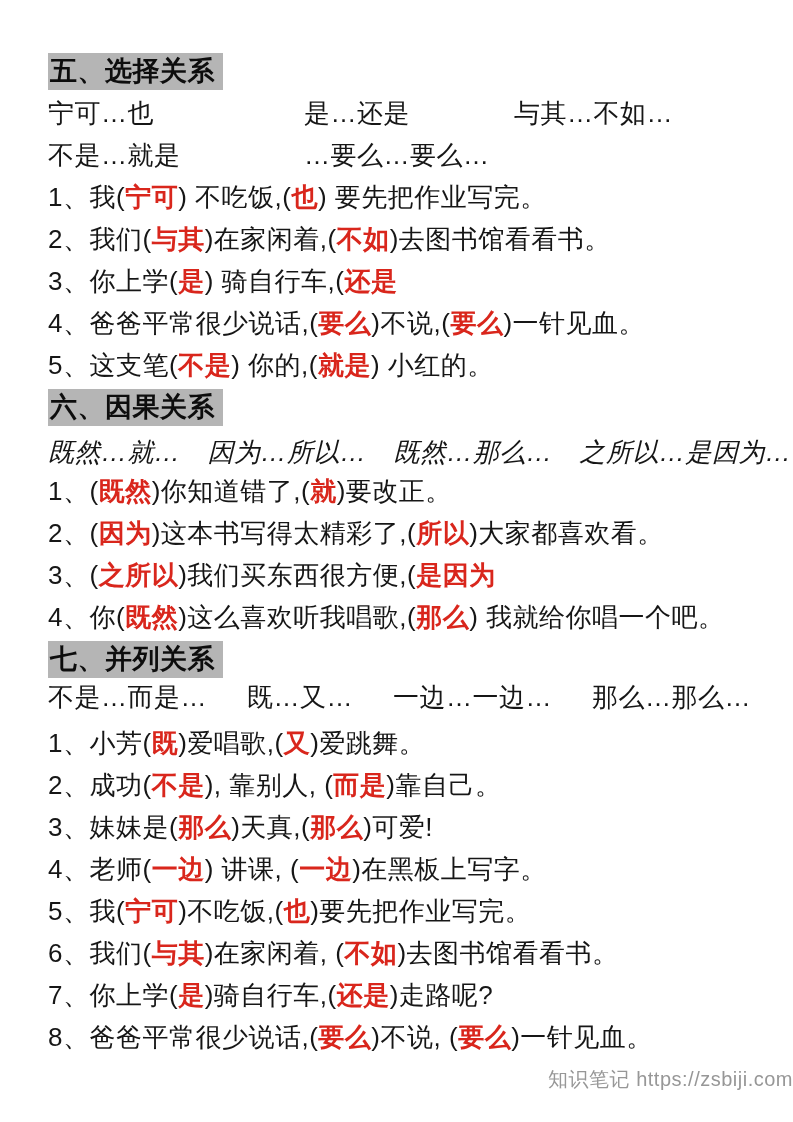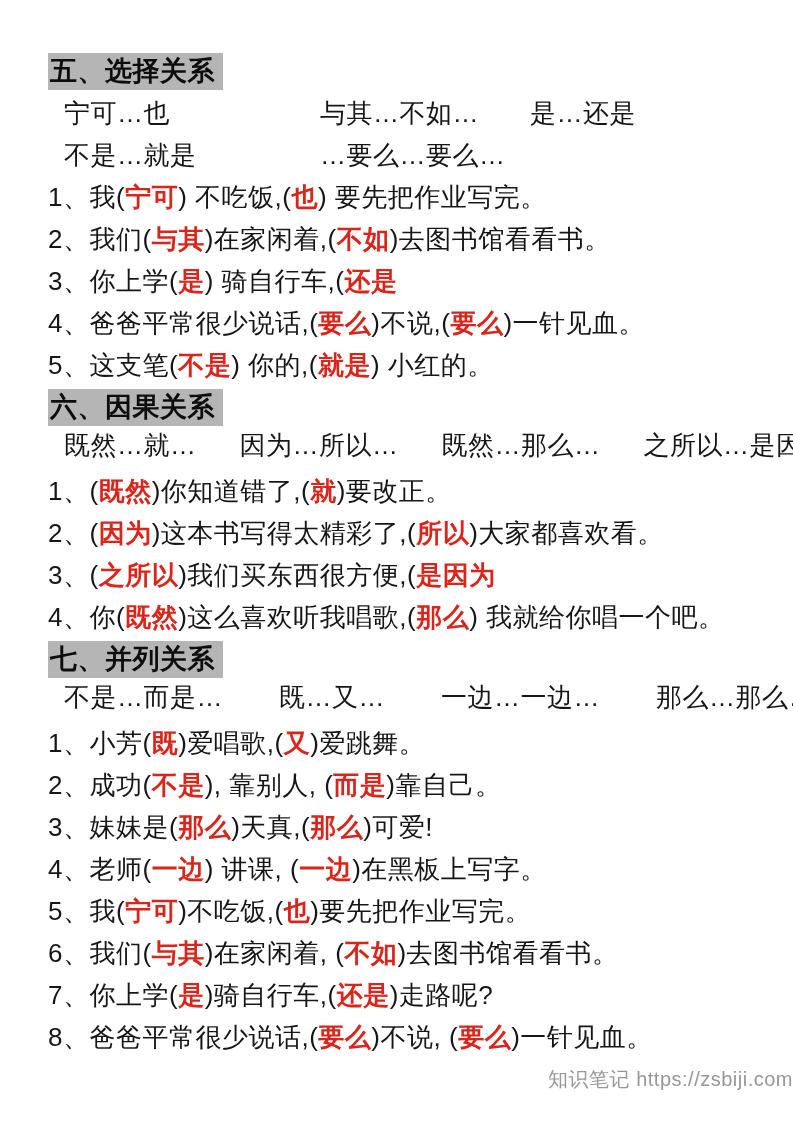--- a/index.html
+++ b/index.html
@@ -29,23 +29,23 @@
     display: inline-block;
     font-size: 27px;
     font-weight: bold;
     background: #b5b5b5;
     color: #0d0d0d;
     padding: 2px 8px 3px 2px;
     line-height: 32px;
   }
   
   .conn-grid3 { display: grid; grid-template-columns: 256px 210px 1fr; align-items: center; }
-  .conn-flex28 { display: flex; gap: 27px; align-items: flex-start; }
+  .conn-flex28 { display: flex; gap: 27px; align-items: flex-end; font-style: italic; }
   .conn-flex38 { display: flex; gap: 40px; align-items: flex-start; }
-  .conn-item { font-size: 26px; color: #161616; margin-left: 16px; }
+  .conn-item { font-size: 26px; color: #161616; }
   .sentence { font-size: 26px; }
   .red {
     color: #d9261c;
     font-weight: bold;
   }
   .footer {
     position: absolute;
     left: 0;
     top: 1066px;
     width: 793px;
@@ -59,22 +59,22 @@
 <body>
 
 <div class="page">
   <div>
       <section>
         <div class="line">
           <span class="section-title">五、选择关系</span>
         </div>
         <div class="line conn-grid3">
           <span class="conn-item">宁可…也</span>
+          <span class="conn-item">是…还是</span>
           <span class="conn-item">与其…不如…</span>
-          <span class="conn-item">是…还是</span>
         </div>
         <div class="line conn-grid3">
           <span class="conn-item">不是…就是</span>
           <span class="conn-item">…要么…要么…</span>
         </div>
         <div class="line sentence">
           <span>1、</span>
           <span>我(</span>
           <span class="red">宁可</span>
           <span>) 不吃饭,(</span>

